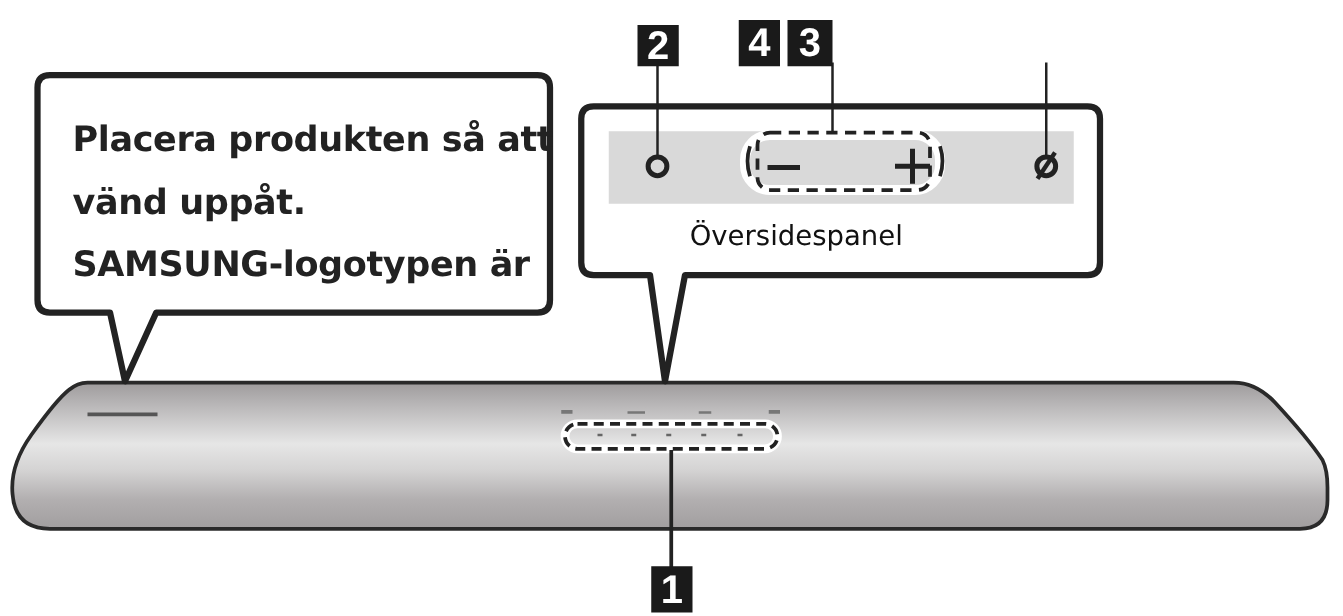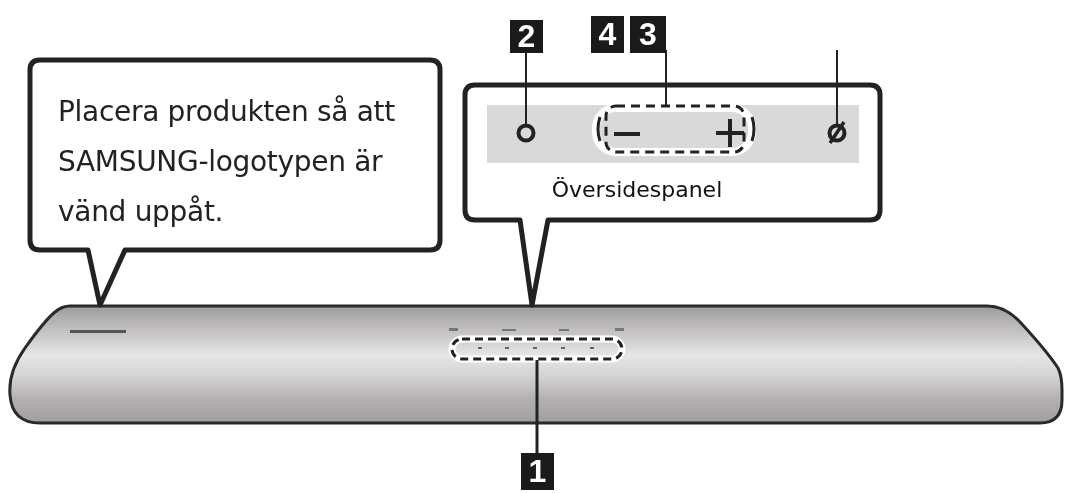--- a/index.html
+++ b/index.html
@@ -1,18 +1,18 @@
 <!DOCTYPE html>
 <html><head>
 <meta charset="utf-8">
 <style>
   html,body{margin:0;padding:0;background:#fff;}
   body{width:1074px;height:493px;position:relative;overflow:hidden;font-family:"DejaVu Sans","Liberation Sans",sans-serif;}
   svg.stage{position:absolute;left:0;top:0;}
-  .callout-text{position:absolute;left:58px;top:87px;width:370px;font-size:28px;line-height:50px;color:#222;font-family:"DejaVu Sans",sans-serif;font-weight:400;letter-spacing:-0.3px;}
+  .callout-text{position:absolute;left:58px;top:87px;width:370px;font-size:28px;line-height:50px;color:#222;font-family:"DejaVu Sans",sans-serif;font-weight:700;letter-spacing:-0.3px;}
   .callout-text span{display:block;white-space:nowrap;}
   .panel-caption{position:absolute;left:532px;top:177px;width:210px;text-align:center;font-size:22px;color:#111;white-space:nowrap;}
   .badge{position:absolute;background:#1a1a1a;color:#fff;font-family:"Liberation Sans",sans-serif;font-weight:700;font-size:32px;line-height:32px;text-align:center;}
 </style>
 </head>
 <body>
 
 <svg class="stage" width="1074" height="493" viewBox="0 0 1074 493">
   <defs>
     <linearGradient id="barGrad" x1="0" y1="0" x2="0" y2="1">
@@ -81,22 +81,22 @@
     <rect x="728" y="119" width="4" height="28" fill="#222"></rect>
   </g>
   <g>
     <circle cx="837" cy="133" r="7.5" fill="none" stroke="#222" stroke-width="4"></circle>
     <line x1="830" y1="143" x2="844" y2="122" stroke="#222" stroke-width="3.5"></line>
   </g>
 </svg>
 
 <div class="callout-text">
   <span>Placera produkten så att</span>
+  <span>vänd uppåt.</span>
   <span>SAMSUNG-logotypen är</span>
-  <span>vänd uppåt.</span>
 </div>
 
 <div class="panel-caption">Översidespanel</div>
 
 <div class="badge" style="left:510px;top:20px;width:33px;height:33px;">2</div>
 <div class="badge" style="left:591px;top:16px;width:33px;height:37px;line-height:37px;">4</div>
 <div class="badge" style="left:630px;top:16px;width:36px;height:37px;line-height:37px;">3</div>
 <div class="badge" style="left:521px;top:453px;width:33px;height:37px;line-height:37px;">1</div>
 
 </body></html>

